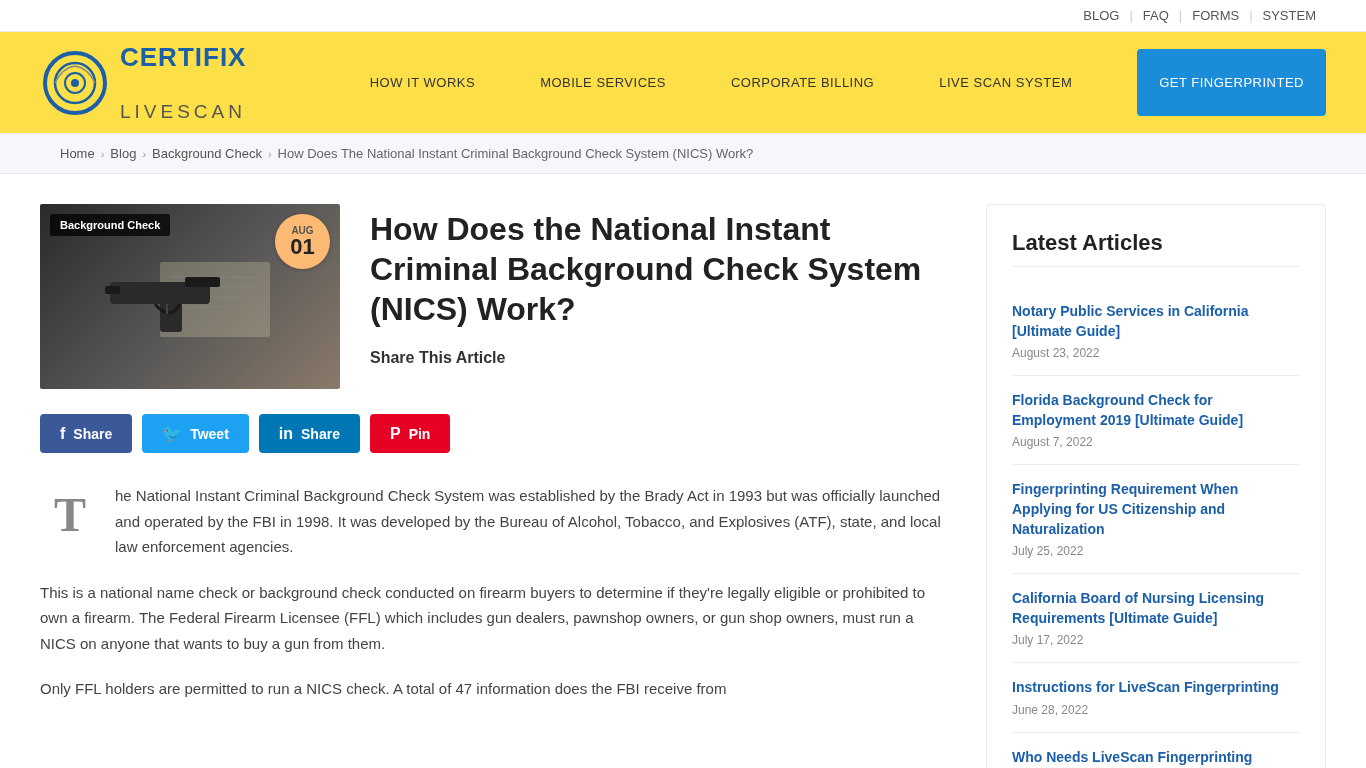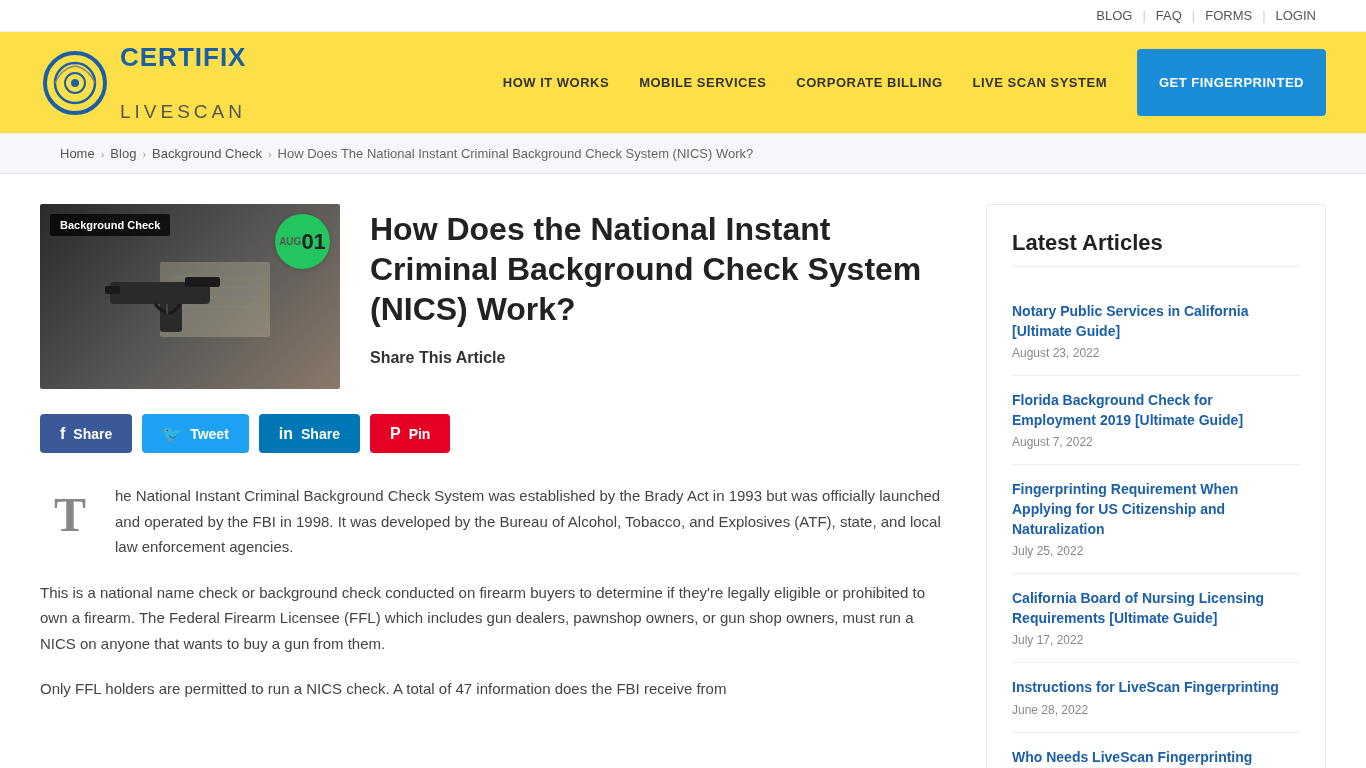--- a/index.html
+++ b/index.html
@@ -60,23 +60,24 @@
     }
     .nav {
       display: flex;
       align-items: center;
       gap: 30px;
     }
     .nav a {
       text-decoration: none;
       color: #333;
       font-size: 13px;
-      font-weight: 700;
+      font-weight: 400;
       letter-spacing: 0.5px;
       text-transform: uppercase;
+      margin-left: 35px;
     }
     .btn-fingerprint {
       background: #1a8cd8;
       color: #fff !important;
       padding: 26px 22px;
       border-radius: 4px;
       font-size: 13px;
       font-weight: bold;
       text-transform: uppercase;
       text-decoration: none;
@@ -144,24 +145,24 @@
       padding: 5px 10px;
       border-radius: 2px;
       font-weight: bold;
     }
     .date-circle {
       position: absolute;
       top: 10px;
       right: 10px;
       width: 55px;
       height: 55px;
-      background: #22c55e;
+      background: #fdba74;
       border-radius: 50%;
       display: flex;
-      flex-direction: row;
+      flex-direction: column;
       align-items: center;
       justify-content: center;
       box-shadow: 0 1px 4px rgba(0,0,0,0.2);
     }
     .date-circle .month {
       font-size: 10px;
       font-weight: bold;
       color: #555;
       text-transform: uppercase;
     }
@@ -288,21 +289,21 @@
 </head>
 <body>
 
 <div class="top-bar">
   <a href="#">BLOG</a>
   <span class="divider">|</span>
   <a href="#">FAQ</a>
   <span class="divider">|</span>
   <a href="#">FORMS</a>
   <span class="divider">|</span>
-  <a href="#">LOGIN</a>
+  <a href="#">SYSTEM</a>
 </div>
 
 <div class="header">
   <div class="logo-area">
 
     <svg class="logo-icon" viewBox="0 0 70 70" xmlns="http://www.w3.org/2000/svg">
       <circle cx="35" cy="35" r="30" fill="none" stroke="#1a5fa8" stroke-width="4"></circle>
       <circle cx="35" cy="35" r="20" fill="none" stroke="#1a5fa8" stroke-width="2.5"></circle>
       <circle cx="35" cy="35" r="10" fill="none" stroke="#1a5fa8" stroke-width="2"></circle>
       <circle cx="35" cy="35" r="4" fill="#1a5fa8"></circle>

